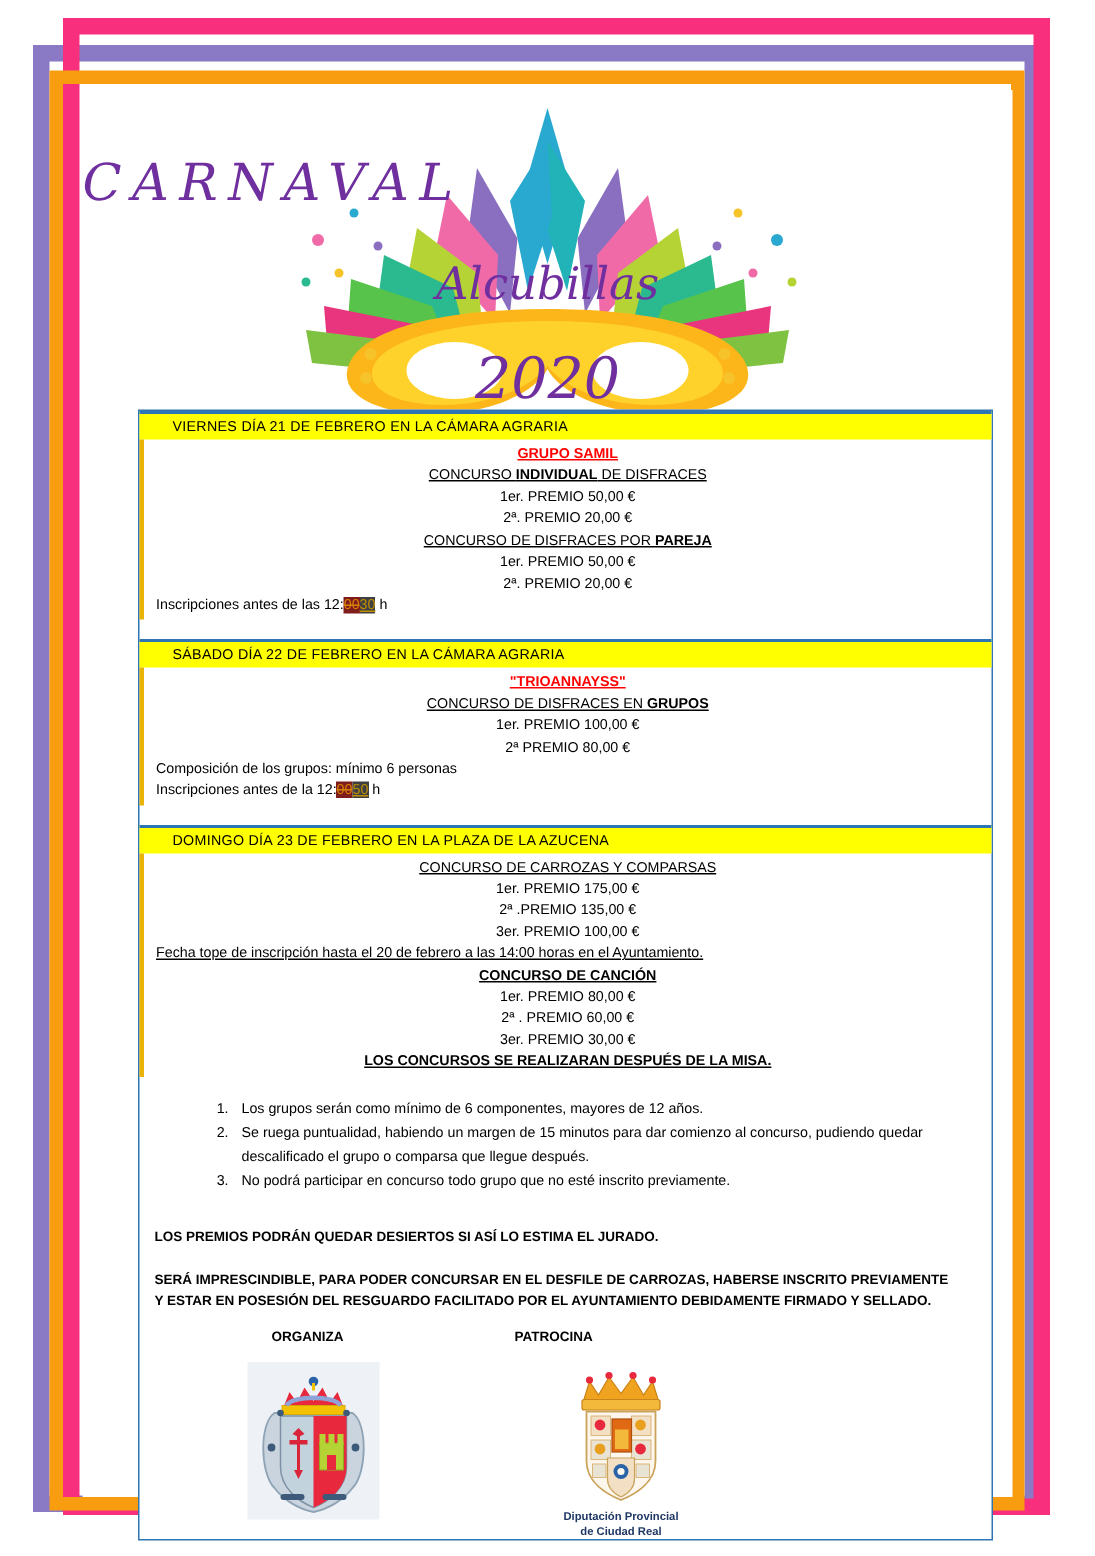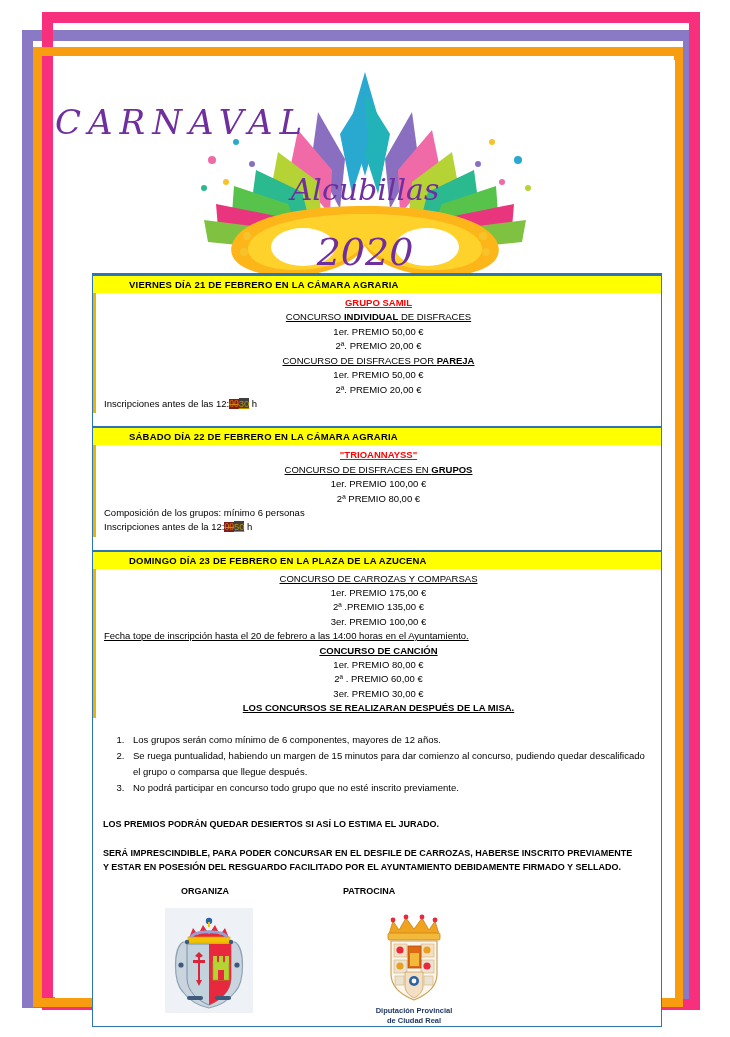--- a/index.html
+++ b/index.html
@@ -40,37 +40,37 @@
 
   
   .content-box{
     position:absolute;left:37px;top:213px;width:570px;
     border:1.5px solid #2e75b6;box-sizing:border-box;background:#fff;
     padding:0;
   }
 
   .yellow-bar{
     background:#ffff00;border-top:2px solid #2e75b6;
-    padding:3px 0 3px 36px;
-    font-size:9.5px;font-weight:bold;color:#000;letter-spacing:.2px;
+    padding:3px 0 3px 22px;
+    font-size:9.5px;font-weight:normal;color:#000;letter-spacing:.2px;
   }
   .sec-body{padding:3px 6px 2px 6px;border-left:3px solid #eab308;margin-left:0;}
   .spacer{height:13px;}
 
   .ctr{text-align:center;font-size:9.5px;color:#000;line-height:1.52;}
   .ctr.red{color:#ff0000;font-weight:bold;text-decoration:underline;}
   .ctr.u{text-decoration:underline;}
   .ctr b{font-weight:bold;}
   .left-line{font-size:9.5px;color:#000;line-height:1.5;padding-left:2px;}
-  .strike-hl{background:#7f1d1d;color:#d98200;text-decoration:line-through;font-family:Liberation Serif, serif;}
+  .strike-hl{background:#7f1d1d;color:#d98200;text-decoration:line-through;}
   .hl-new{background:#404040;color:#bf8f00;text-decoration:underline;}
 
   
   .rules{margin:14px 0 0 0;padding:0 14px 0 34px;}
-  .rules li{font-size:9.5px;line-height:1.62;color:#000;padding-left:6px;margin-bottom:1px;}
+  .rules li{font-size:9.5px;line-height:1.62;color:#000;padding-left:6px;margin-bottom:1px;margin-left:28px;}
 
   .note{font-size:9px;font-weight:bold;color:#000;padding:0 10px 0 10px;line-height:1.6;}
   .note.first{margin-top:22px;}
   .note.second{margin-top:14px;}
 
   
   .logos{position:relative;height:140px;margin-top:12px;}
   .logo-label{position:absolute;font-size:9px;font-weight:bold;color:#000;}
   .lbl-org{left:88px;top:0;}
   .lbl-pat{left:250px;top:0;}

